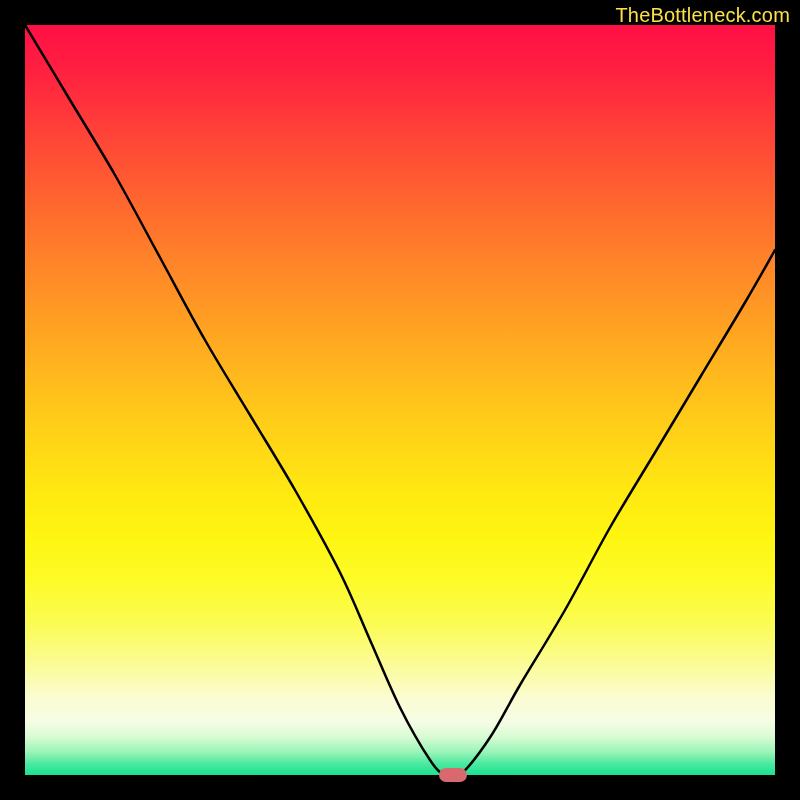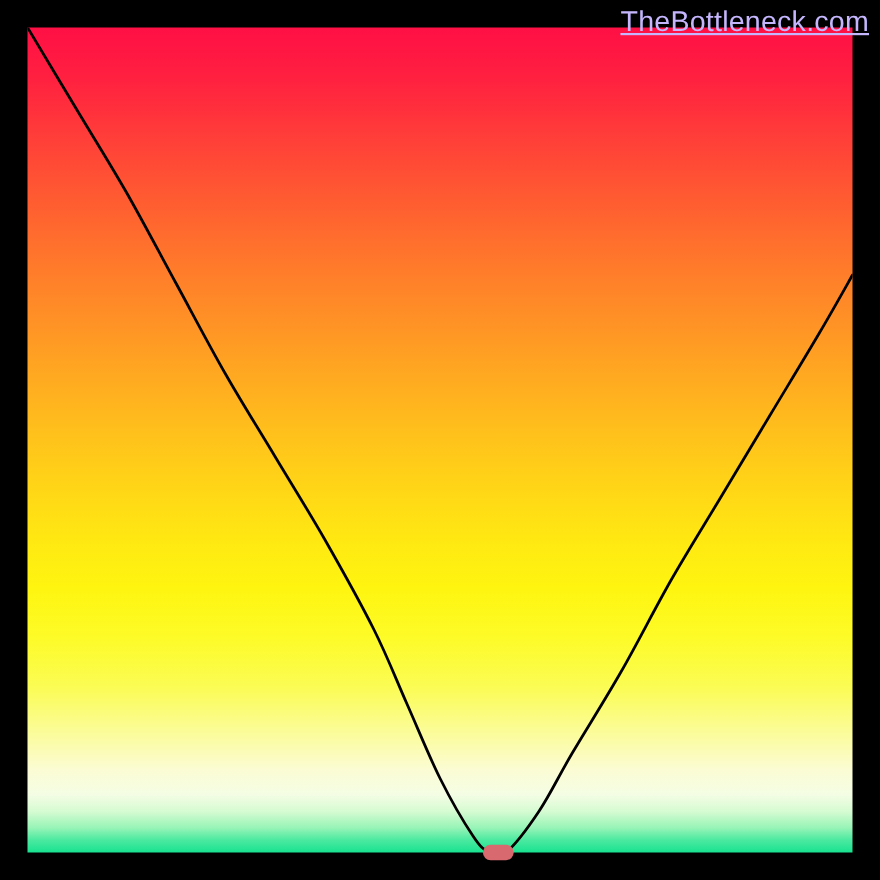--- a/index.html
+++ b/index.html
@@ -14,26 +14,25 @@
   .frame {
     position: relative;
     width: 800px;
     height: 800px;
     background: #000;
   }
   .watermark {
     position: absolute;
     top: 4px;
     right: 10px;
-    color: #c4b5fd;
-    font-size: 26px;
+    color: #fde047;
+    font-size: 20px;
     font-weight: 500;
     letter-spacing: 0.2px;
     z-index: 10;
-    text-decoration: underline;
   }
   .plot-area {
     position: absolute;
     left: 25px;
     top: 25px;
     width: 750px;
     height: 750px;
   }
   .gradient-bg {
     position: absolute;

